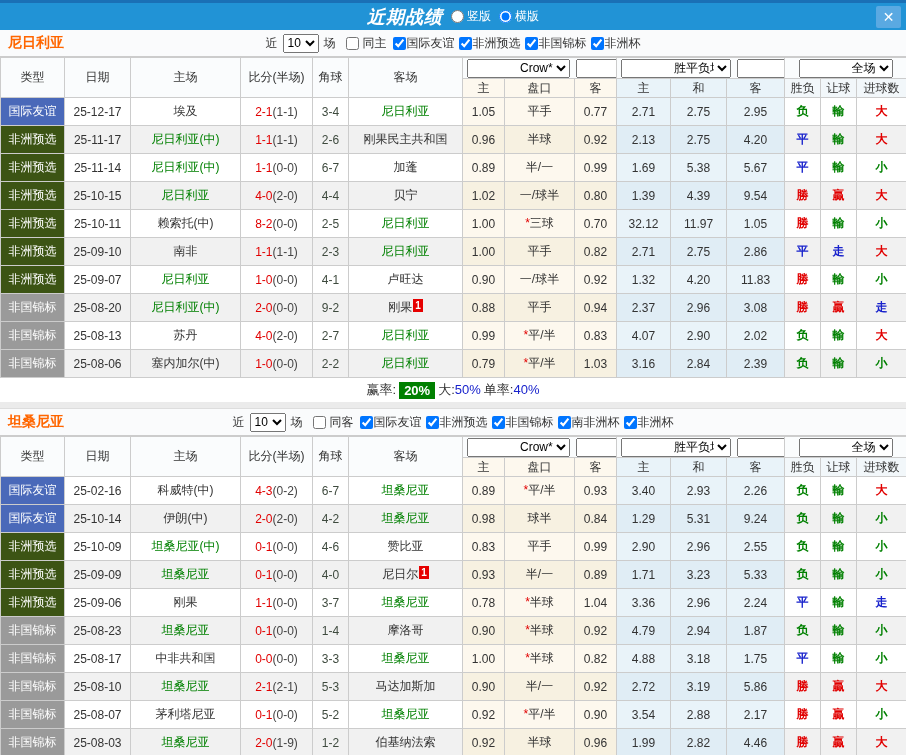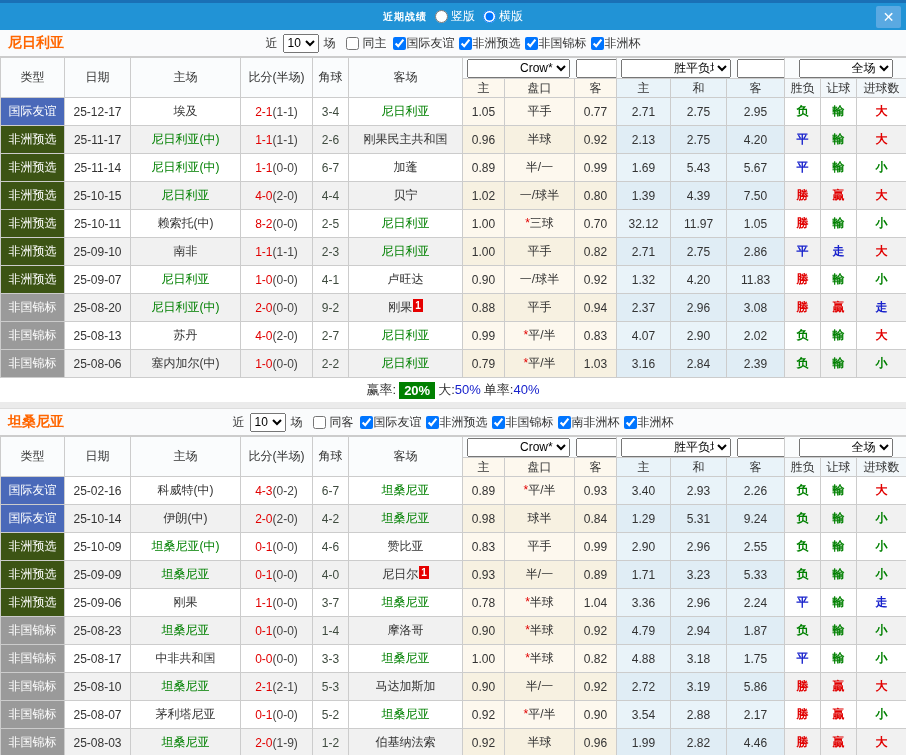--- a/index.html
+++ b/index.html
@@ -6,21 +6,21 @@
   html,body { margin:0; padding:0; }
   body {
     width:906px; height:755px; overflow:hidden; background:#fff;
     font-family:"Liberation Sans","DejaVu Sans",sans-serif; font-size:12px; color:#333;
   }
   
   .titlebar {
     height:30px; background:#2193d6; border-top:3px solid #1a70b6;
     position:relative; display:flex; align-items:center; justify-content:center; color:#fff;
   }
-  .titlebar .title { font-weight:bold; font-size:10px; letter-spacing:1px; }
+  .titlebar .title { font-weight:bold; font-size:18px; letter-spacing:1px;font-style:italic; }
   .titlebar label { display:flex; align-items:center; margin-left:8px; cursor:pointer; font-size:12px; }
   .titlebar input[type=radio] { margin:0 3px 0 0; }
   .close-btn {
     position:absolute; right:5px; top:3px; width:25px; height:22px; background:#5aa9e2;
     color:#fff; font-weight:bold; text-align:center; line-height:22px; font-size:14px;
     cursor:pointer; border-radius:2px;
   }
   
   .filter-row {
     height:27px; display:flex; align-items:center; background:#fafbfc;
@@ -209,39 +209,39 @@
         <td class="t-afq"><span>非洲预选</span></td>
         <td class="plain">25-11-14</td>
         <td class="plain"><span class="focal">尼日利亚(中)</span></td>
         <td class="plain scoretxt"><span class="ft">1-1</span><span class="ht">(0-0)</span></td>
         <td class="plain corner">6-7</td>
         <td class="plain"><span class="">加蓬</span></td>
         <td class="crown">0.89</td>
         <td class="crown"><span>半/一</span></td>
         <td class="crown">0.99</td>
         <td class="avgc">1.69</td>
-        <td class="avgc">5.43</td>
+        <td class="avgc">5.38</td>
         <td class="avgc">5.67</td>
         <td class="plain"><span class="blue">平</span></td>
         <td class="plain"><span class="green">輸</span></td>
         <td class="plain"><span class="green">小</span></td>
       </tr>
       <tr>
         <td class="t-afq"><span>非洲预选</span></td>
         <td class="plain">25-10-15</td>
         <td class="plain"><span class="focal">尼日利亚</span></td>
         <td class="plain scoretxt"><span class="ft">4-0</span><span class="ht">(2-0)</span></td>
         <td class="plain corner">4-4</td>
         <td class="plain"><span class="">贝宁</span></td>
         <td class="crown">1.02</td>
         <td class="crown"><span>一/球半</span></td>
         <td class="crown">0.80</td>
         <td class="avgc">1.39</td>
         <td class="avgc">4.39</td>
-        <td class="avgc">7.50</td>
+        <td class="avgc">9.54</td>
         <td class="plain"><span class="red">勝</span></td>
         <td class="plain"><span class="red">贏</span></td>
         <td class="plain"><span class="red">大</span></td>
       </tr>
       <tr>
         <td class="t-afq"><span>非洲预选</span></td>
         <td class="plain">25-10-11</td>
         <td class="plain"><span class="">赖索托(中)</span></td>
         <td class="plain scoretxt"><span class="ft">8-2</span><span class="ht">(0-0)</span></td>
         <td class="plain corner">2-5</td>

